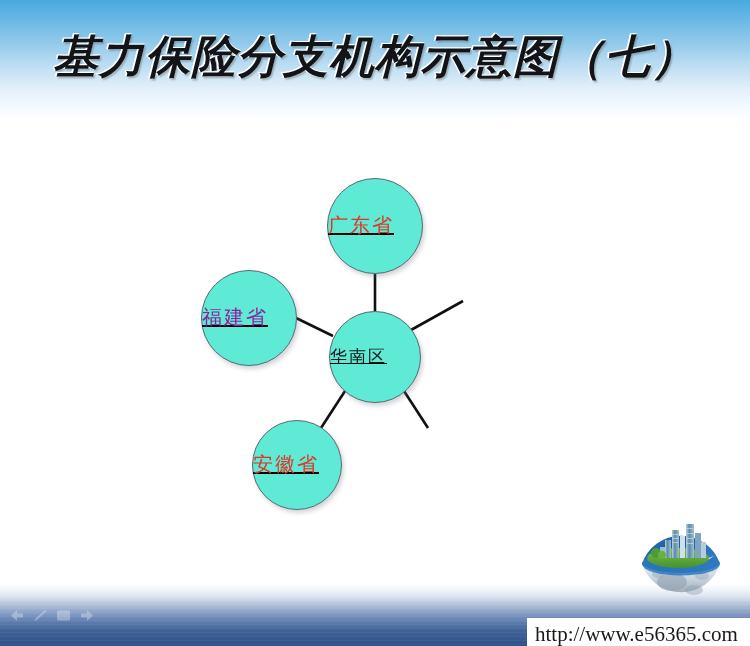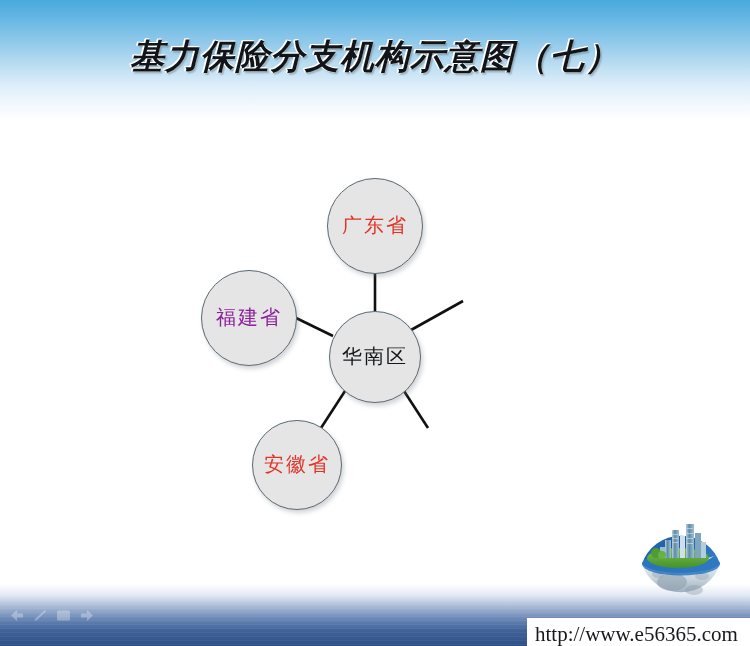--- a/index.html
+++ b/index.html
@@ -80,21 +80,21 @@
   
   .title {
     position: absolute;
     left: 0;
     top: 26px;
     width: 750px;
     text-align: center;
     font-family: "Liberation Serif", "DejaVu Serif", serif;
     font-weight: bold;
     font-style: italic;
-    font-size: 34px;
+    font-size: 45px;
     line-height: 62px;
     letter-spacing: 1px;
     color: #111418;
     white-space: nowrap;
     text-shadow:
       -1.4px -1.4px 0 #ffffff,
       -1.4px  0px  0 #ffffff,
        0px  -1.4px 0 #ffffff,
        1.6px  1.6px 1.4px rgba(120,120,120,0.45);
   }
@@ -107,40 +107,41 @@
     width: 750px;
     height: 646px;
   }
   .diagram svg {
     position: absolute;
     left: 0; top: 0;
   }
   .node {
     position: absolute;
     border-radius: 50%;
-    background: #e5e5e5;
+    background: #5eead4;
     border: 1.3px solid #5a6a74;
     box-sizing: border-box;
     display: flex;
     align-items: center;
-    justify-content: center;
+    justify-content: flex-start;
     box-shadow: 2px 3px 4px rgba(110,115,125,0.30);
+    text-decoration: underline;
   }
   .node span {
     font-family: "Liberation Serif", "DejaVu Serif", serif;
     font-weight: 400;
     font-size: 20px;
     letter-spacing: 2px;
     white-space: nowrap;
     line-height: 1;
     transform: translateY(-1px);
   }
   .node.center span {
     color: #14161a;
-    font-size: 20px;
+    font-size: 17px;
   }
   .node.red span   { color: #e03426; }
   .node.purple span{ color: #8d1f9e; }
 
   
   .globe-logo {
     position: absolute;
     left: 638px;
     top: 518px;
     width: 86px;

